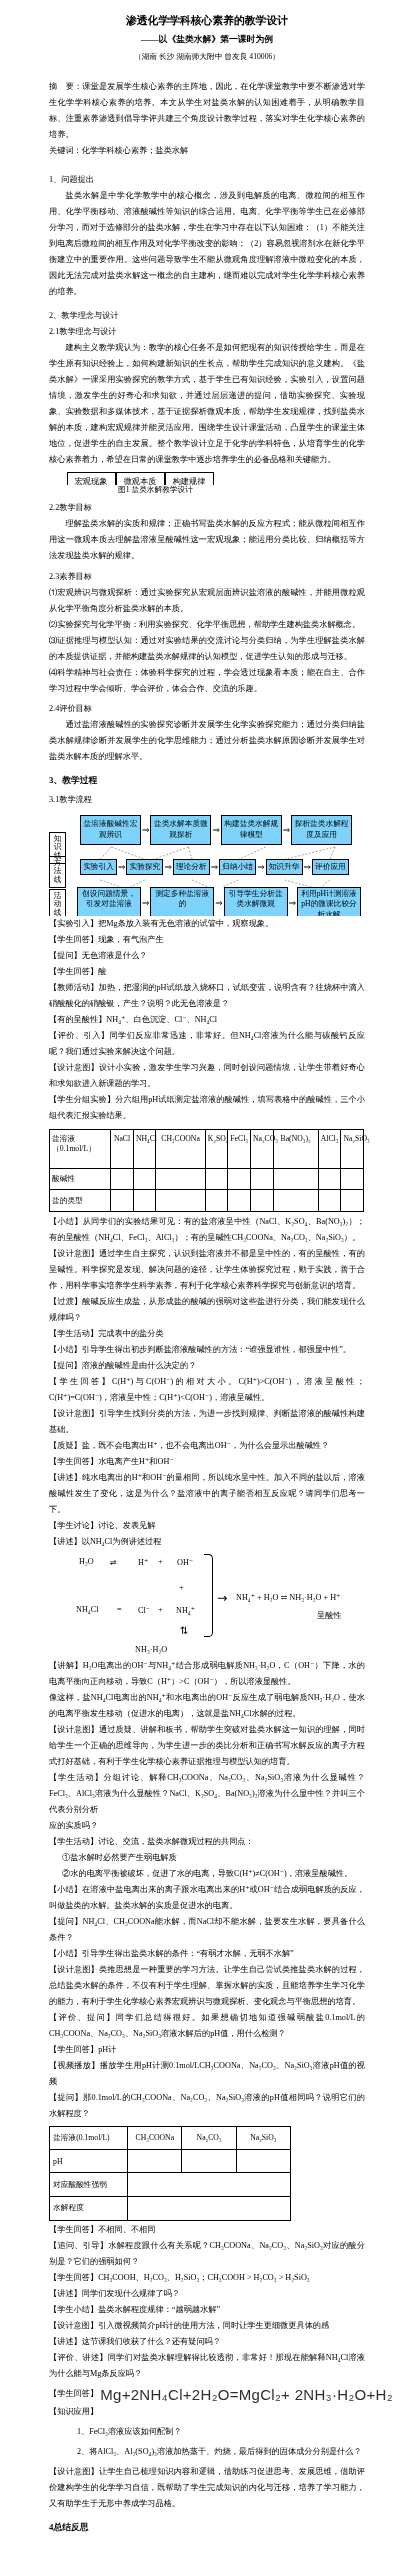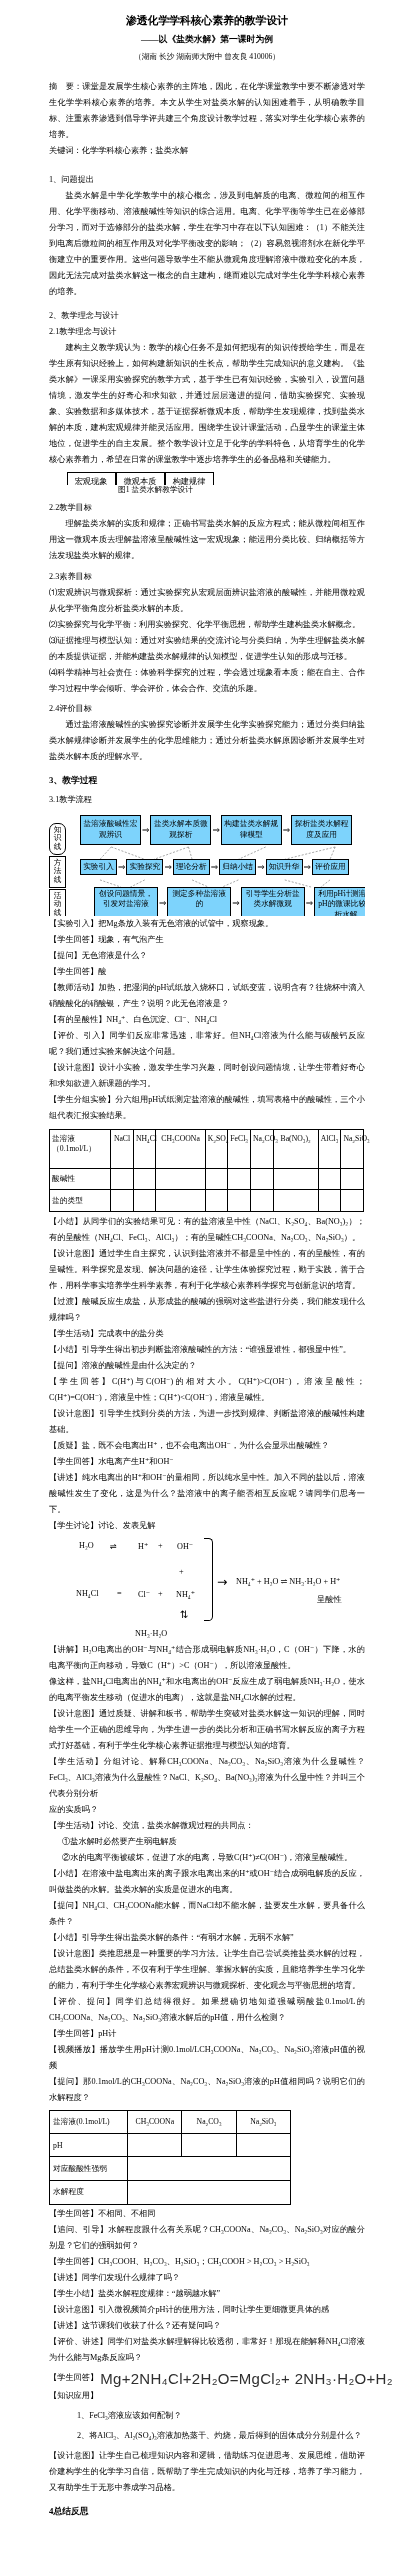--- a/index.html
+++ b/index.html
@@ -127,21 +127,21 @@
         <line x1="556" y1="62" x2="546" y2="86"></line>
         <line x1="99" y1="126" x2="140" y2="140"></line>
         <line x1="186" y1="126" x2="158" y2="140"></line>
         <line x1="278" y1="126" x2="310" y2="140"></line>
         <line x1="368" y1="126" x2="336" y2="140"></line>
         <line x1="458" y1="126" x2="510" y2="140"></line>
         <line x1="546" y1="126" x2="528" y2="140"></line>
       </g>
     </svg>
 
-    <div class="flow-label" style="top:8px;border-radius:7px;">知识线</div>
+    <div class="flow-label" style="top:17px;">知识线</div>
     <div class="flow-row" style="left:31px;top:0;width:284px;">
       <div class="fbox k-box">盐溶液酸碱性宏观辨识</div>
       <span class="farr">⇒</span>
       <div class="fbox k-box">盐类水解本质微观探析</div>
       <span class="farr">⇒</span>
       <div class="fbox k-box">构建盐类水解规律模型</div>
       <span class="farr">⇒</span>
       <div class="fbox k-box">探析盐类水解程度及应用</div>
     </div>
 
@@ -154,21 +154,21 @@
       <div class="fbox m-box">理论分析</div>
       <span class="farr">⇒</span>
       <div class="fbox m-box">归纳小结</div>
       <span class="farr">⇒</span>
       <div class="fbox m-box">知识升华</div>
       <span class="farr">⇒</span>
       <div class="fbox m-box">评价应用</div>
     </div>
 
     <div class="flow-label" style="top:74px;height:31px;">活动线</div>
-    <div class="flow-row" style="left:45px;top:72px;width:284px;align-items:flex-start;">
+    <div class="flow-row" style="left:28px;top:72px;width:284px;align-items:flex-start;">
       <div class="fbox a-box">创设问题情景，引发对盐溶液</div>
       <span class="farr" style="margin-top:11.3px;">⇒</span>
       <div class="fbox a-box">测定多种盐溶液的</div>
       <span class="farr" style="margin-top:11.3px;">⇒</span>
       <div class="fbox a-box">引导学生分析盐类水解微观</div>
       <span class="farr" style="margin-top:11.3px;">⇒</span>
       <div class="fbox a-box">利用pH计测溶液pH的微课比较分析水解</div>
     </div>
   </div>
 
@@ -228,20 +228,21 @@
   <p class="p">【过渡】酸碱反应生成盐，从形成盐的酸碱的强弱对这些盐进行分类，我们能发现什么规律吗？</p>
   <p class="p">【学生活动】完成表中的盐分类</p>
   <p class="p">【小结】引导学生得出初步判断盐溶液酸碱性的方法：“谁强显谁性，都强显中性”。</p>
   <p class="p">【提问】溶液的酸碱性是由什么决定的？</p>
   <p class="p">【学生回答】C(H⁺)与C(OH⁻)的相对大小。C(H⁺)&gt;C(OH⁻)，溶液呈酸性；C(H⁺)=C(OH⁻)，溶液呈中性；C(H⁺)&lt;C(OH⁻)，溶液呈碱性。</p>
   <p class="p">【设计意图】引导学生找到分类的方法，为进一步找到规律、判断盐溶液的酸碱性构建基础。</p>
   <p class="p">【质疑】盐，既不会电离出H⁺，也不会电离出OH⁻，为什么会显示出酸碱性？</p>
   <p class="p">【学生回答】水电离产生H⁺和OH⁻</p>
   <p class="p">【讲述】纯水电离出的H⁺和OH⁻的量相同，所以纯水呈中性。加入不同的盐以后，溶液酸碱性发生了变化，这是为什么？盐溶液中的离子能否相互反应呢？请同学们思考一下。</p>
   <p class="p">【学生讨论】讨论、发表见解</p>
+  <p class="p">【讲述】以NH₄Cl为例讲述过程</p>
 
   <div class="hydro">
     <span class="tok" style="left:30px;top:4.1px;">H₂O</span>
     <span class="tok eqf" style="left:61px;top:4.1px;">⇌</span>
     <span class="tok" style="left:89px;top:4.1px;">H⁺</span>
     <span class="tok" style="left:109px;top:4.1px;">+</span>
     <span class="tok" style="left:128px;top:4.1px;">OH⁻</span>
     <span class="tok" style="left:130px;top:30px;">+</span>
     <span class="tok" style="left:27px;top:52px;">NH₄Cl</span>
     <span class="tok" style="left:68px;top:52px;">=</span>

